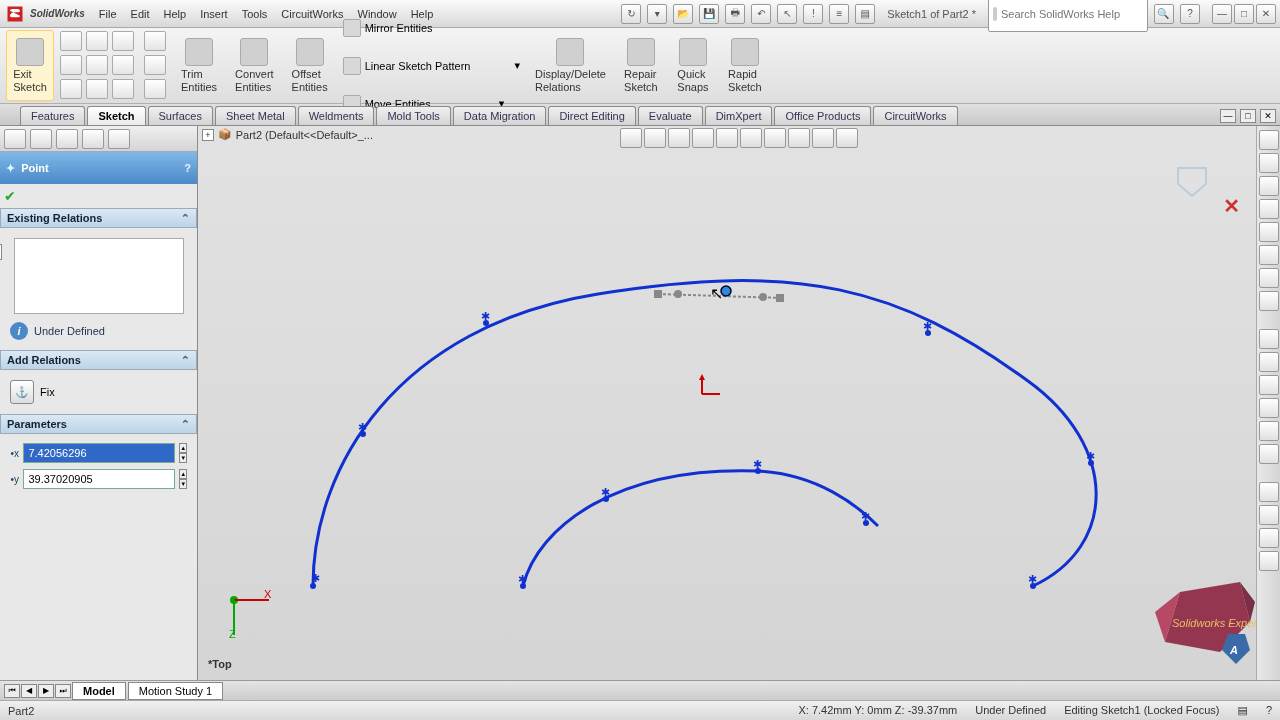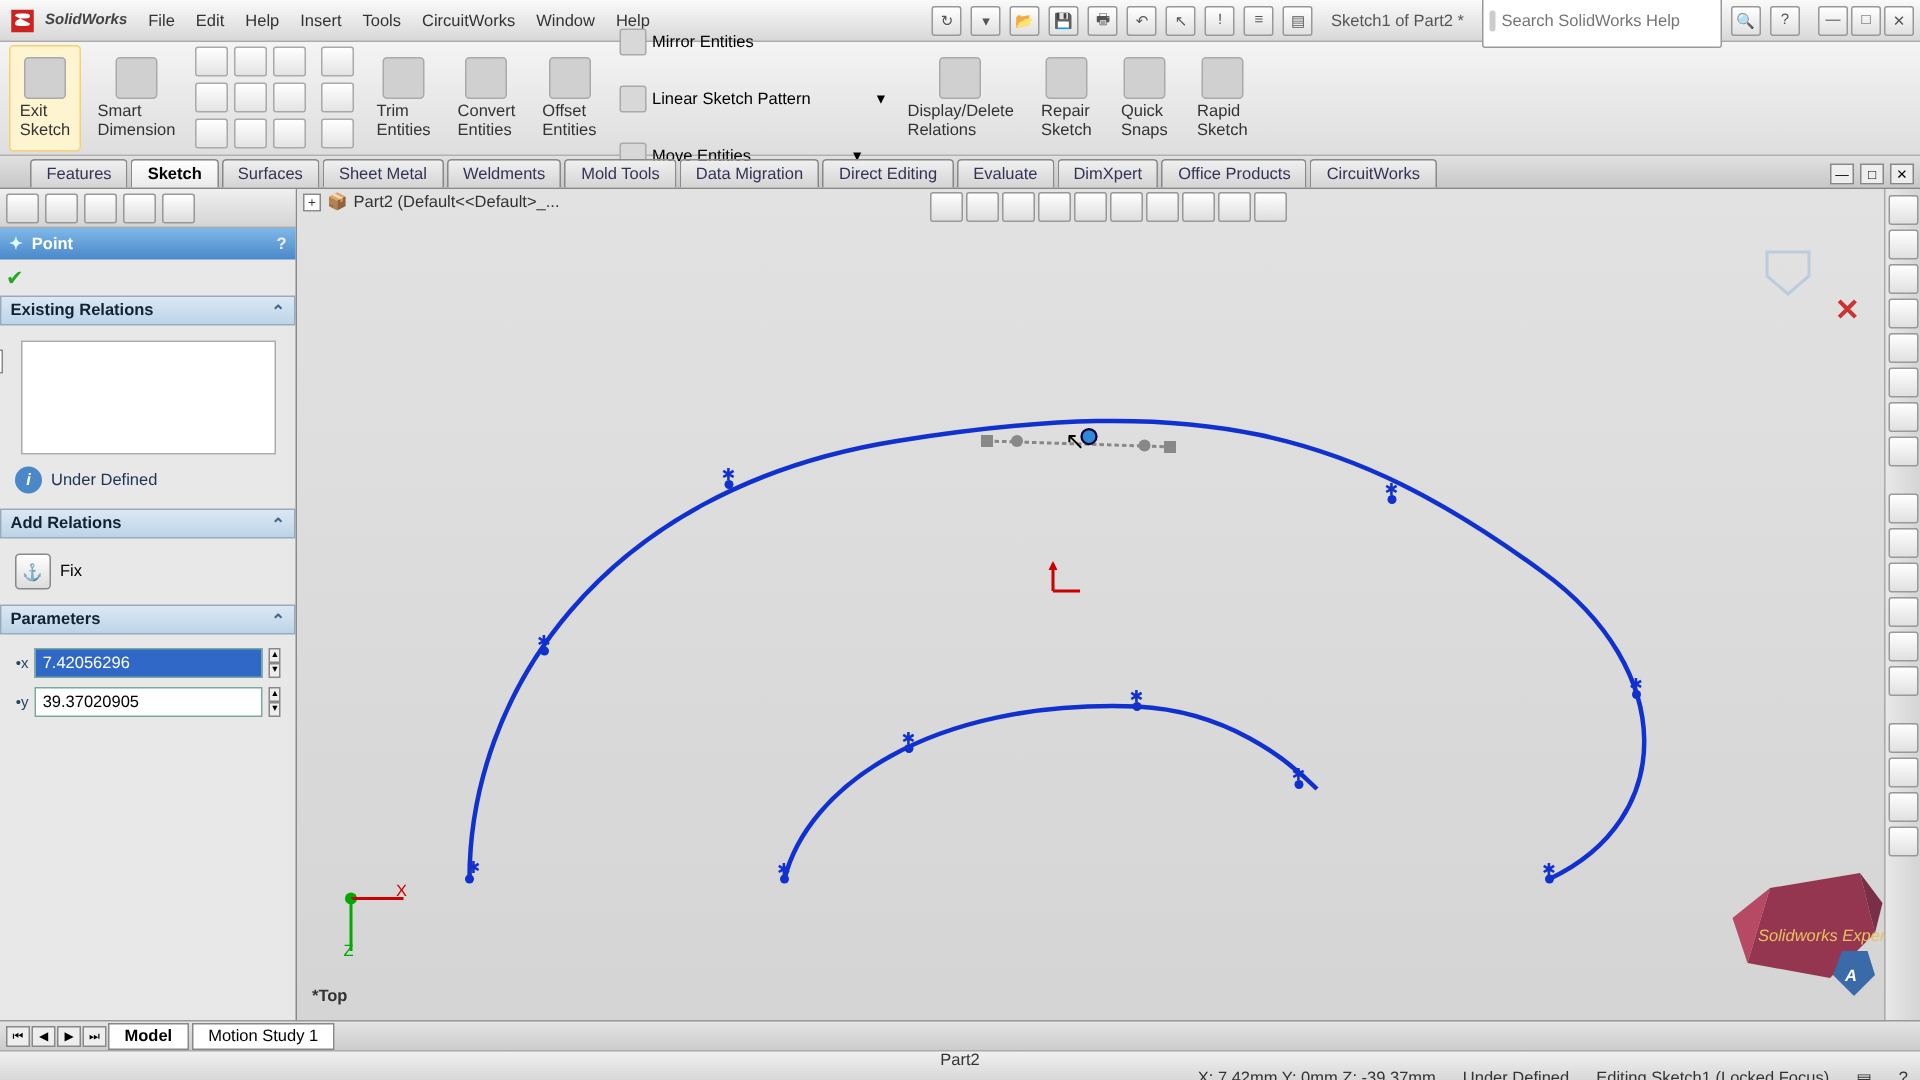--- a/index.html
+++ b/index.html
@@ -31,21 +31,21 @@
 .tabs { height:22px; background:linear-gradient(#e0e0e0,#c8c8c8); border-bottom:1px solid #8a8a8a; display:flex; align-items:flex-end; padding-left:20px; }
 .tab { padding:3px 10px; border:1px solid #8a8a8a; border-bottom:0; background:linear-gradient(#f0f0f0,#d4d4d4); margin-right:2px; border-radius:3px 3px 0 0; color:#335; cursor:default; }
 .tab.active { background:linear-gradient(#fff,#eaeaea); color:#000; font-weight:bold; }
 .tab-wctrl { margin-left:auto; display:flex; gap:4px; padding:2px 4px; }
 .tab-wctrl div { width:16px; height:14px; border:1px solid #888; background:#eee; font-size:9px; text-align:center; line-height:12px; }
 
 .work { position:absolute; top:126px; left:0; right:0; bottom:20px; display:flex; }
 .left-panel { width:198px; background:#e8e8e8; border-right:1px solid #8a8a8a; display:flex; flex-direction:column; }
 .lp-top { height:26px; background:linear-gradient(#f0f0f0,#d4d4d4); border-bottom:1px solid #aaa; display:flex; align-items:center; gap:4px; padding:0 4px; }
 .lp-top div { width:22px; height:20px; background:linear-gradient(#fff,#ddd); border:1px solid #999; border-radius:2px; }
-.pm-head { height:21px; background:linear-gradient(#7fb8e8,#4a88c8); color:#fff; display:flex; align-items:center; padding:0 6px; font-weight:bold; position:relative; }
+.pm-head { height:32px; background:linear-gradient(#7fb8e8,#4a88c8); color:#fff; display:flex; align-items:center; padding:0 6px; font-weight:bold; position:relative; }
 .pm-head::before { content:"✦"; margin-right:6px; color:#dff; }
 .pm-head .q { position:absolute; right:6px; color:#eef; font-weight:bold; }
 .pm-ok { height:24px; padding:4px; }
 .pm-ok span { display:inline-block; width:16px; height:16px; color:#2a2; font-size:14px; }
 .pm-sec { background:linear-gradient(#dce8f4,#bcd4e8); border:1px solid #9ab; padding:3px 6px; font-weight:bold; color:#123; position:relative; }
 .pm-sec .chev { position:absolute; right:6px; top:3px; color:#468; }
 .pm-body { padding:6px; }
 .rel-box { width:170px; height:76px; background:#fff; border:1px solid #aaa; margin:4px auto; position:relative; }
 .rel-mark { position:absolute; left:-20px; top:6px; width:16px; height:16px; border:1px solid #888; background:#fff; text-align:center; font-size:9px; line-height:14px; }
 .info { display:flex; align-items:center; gap:6px; padding:4px; color:#235; }
@@ -75,21 +75,21 @@
 .cube { position:absolute; right:20px; bottom:18px; width:110px; height:110px; }
 .conf-ic { position:absolute; right:70px; top:38px; }
 .conf-x { position:absolute; right:40px; top:68px; color:#c33; font-size:20px; font-weight:bold; }
 .cursor { position:absolute; left:512px; top:158px; font-size:16px; }
 
 .bottom-tabs { position:absolute; bottom:20px; left:0; right:0; height:20px; background:linear-gradient(#e4e4e4,#cccccc); border-top:1px solid #999; display:flex; align-items:center; padding-left:4px; }
 .btab { padding:2px 10px; border:1px solid #888; background:#fff; margin-right:2px; }
 .btab.a { font-weight:bold; }
 .nav-b { width:16px; height:14px; border:1px solid #888; background:#eee; margin-right:1px; text-align:center; font-size:8px; line-height:12px; }
 
-.status { position:absolute; bottom:0; left:0; right:0; height:20px; background:linear-gradient(#f0f0f0,#d8d8d8); border-top:1px solid #aaa; display:flex; align-items:center; padding:0 8px; color:#333;flex-direction:column; }
+.status { position:absolute; bottom:0; left:0; right:0; height:20px; background:linear-gradient(#f0f0f0,#d8d8d8); border-top:1px solid #aaa; display:flex; align-items:center; padding:0 8px; color:#333; }
 .status .sp { margin-left:auto; display:flex; gap:18px; }
 .abc-box { position:absolute; right:2px; top:128px; width:30px; height:18px; border:1px solid #888; background:#fff; text-align:center; font-size:9px; line-height:16px; font-weight:bold; color:#c33; }
 </style>
 </head>
 <body>
 
 <div class="titlebar">
   <span class="logo">
     <svg viewBox="0 0 24 24">
         <path fill="#c22" d="M3 3h18v18H3z"></path>
@@ -131,25 +131,20 @@
       <div class="tbtn">✕</div>
     </div>
   </div>
 </div>
 
 <div class="ribbon">
   <div class="rgroup" style="background:#fff4d0;border-color:#f8d070">
     <div class="ricon"></div>
     <div class="rlabel" style="white-space:pre-line">Exit
 Sketch</div>
-  </div>
-  <div class="rgroup">
-    <div class="ricon"></div>
-    <div class="rlabel" style="white-space:pre-line">Smart
-Dimension</div>
   </div>
   <div class="rsmall">
     <div></div>
       <div></div>
       <div></div>
     <div></div>
       <div></div>
       <div></div>
     <div></div>
       <div></div>

